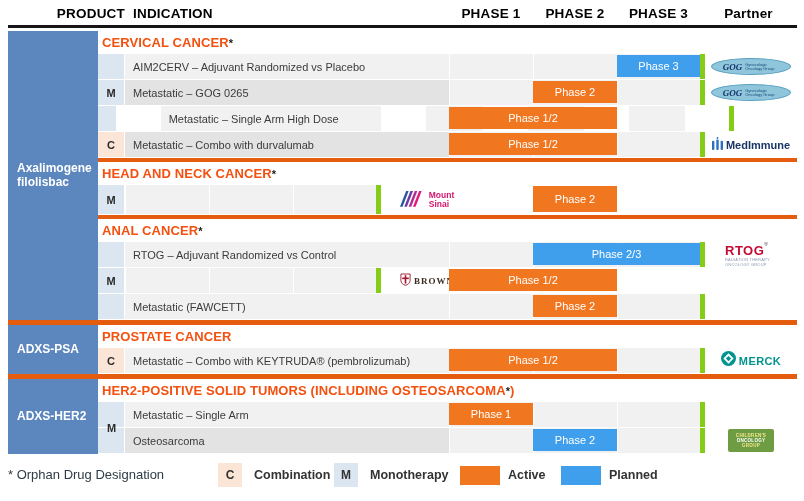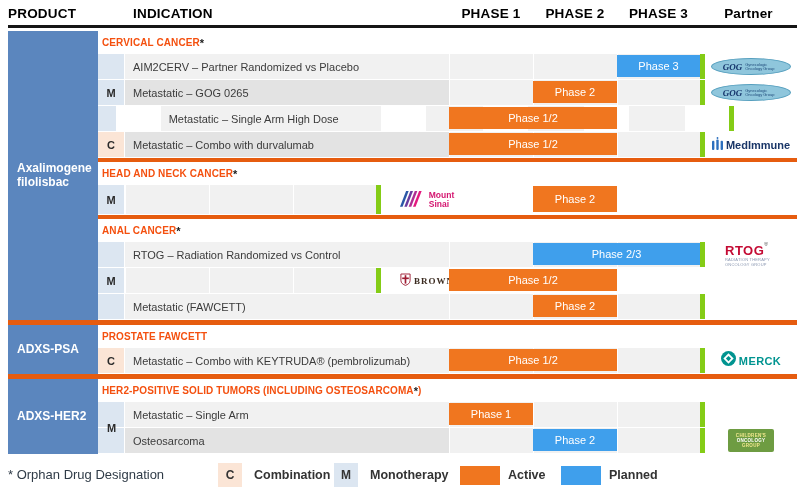--- a/index.html
+++ b/index.html
@@ -10,35 +10,35 @@
   *{margin:0;padding:0;box-sizing:border-box;}
   html,body{background:#fff;}
   body{width:804px;height:501px;position:relative;overflow:hidden;
        font-family:"Liberation Sans","DejaVu Sans",sans-serif;color:var(--ink);}
   .page{position:absolute;inset:0;background:#fff;}
 
   
   .head{position:absolute;left:8px;top:2px;width:789px;height:26px;
         display:flex;align-items:center;border-bottom:3px solid #151515;}
   .head span{font-weight:700;font-size:13.5px;color:#000;letter-spacing:.2px;}
-  .h-product{width:117px;text-align:left;}
+  .h-product{width:117px;text-align:right;}
   .h-indication{width:324px;text-align:left;padding-left:8px;}
   .h-p1,.h-p2{width:84px;text-align:center;}
   .h-p3{width:83px;text-align:center;}
   .h-partner{width:97px;text-align:center;}
 
   
   .table{position:absolute;left:8px;top:31px;width:789px;}
   .group{display:flex;width:789px;}
   .product-cell{width:90px;background:var(--product);display:flex;align-items:center;}
   .product-label{color:#fff;font-weight:700;font-size:12px;line-height:1.15;padding-left:9px;}
   .group-content{width:699px;display:flex;flex-direction:column;}
   .section{position:relative;}
   .section-header{height:23px;background:#fff;display:flex;align-items:center;padding-left:4px;}
-  .section-title{color:var(--section);font-weight:700;font-size:10px;letter-spacing:.1px;}
+  .section-title{color:var(--section);font-weight:700;font-size:13px;letter-spacing:.1px;}
   .section-star{color:#1a1a1a;font-weight:700;font-size:11px;}
   .trial-row{position:relative;display:flex;border-bottom:1px solid #fff;}
   .mc-cell{width:27px;background:var(--mono);border-right:1px solid #fff;
            display:flex;align-items:center;justify-content:center;}
   .mc-cell.mc-c{background:var(--combo);}
   .mc-letter{font-size:11px;font-weight:700;color:#2B2B2B;}
   .ind-cell{width:324px;display:flex;align-items:center;background:var(--rowlight);}
   .ind-cell.dark{background:var(--rowdark);}
   .ind-text{font-size:11px;color:var(--ink);padding-left:8px;white-space:nowrap;}
   .phase-cell{background:var(--rowlight);border-left:1px solid #fff;}
@@ -104,21 +104,21 @@
         </div>
         <div class="group-content">
           <div class="section">
             <div class="section-header">
               <span class="section-title">CERVICAL CANCER</span>
               <span class="section-star">*</span>
             </div>
             <div class="trial-row" style="height: 26px;">
               <div class="mc-cell"></div>
               <div class="ind-cell">
-                <span class="ind-text">AIM2CERV – Partner Randomized vs Placebo</span>
+                <span class="ind-text">AIM2CERV – Adjuvant Randomized vs Placebo</span>
               </div>
               <div class="phase-cell p1"></div>
               <div class="phase-cell p2"></div>
               <div class="phase-cell p3"></div>
               <div class="partner-cell">
                 <div class="logo">
                   <div class="gog-ellipse">
                     <span class="gog-abbr">GOG</span>
                     <span class="gog-tag">Gynecologic Oncology Group</span>
                   </div>
@@ -220,21 +220,21 @@
           </div>
           <div class="section-divider"></div>
           <div class="section">
             <div class="section-header">
               <span class="section-title">ANAL CANCER</span>
               <span class="section-star">*</span>
             </div>
             <div class="trial-row" style="height: 26px;">
               <div class="mc-cell"></div>
               <div class="ind-cell">
-                <span class="ind-text">RTOG – Radiation Randomized vs Control</span>
+                <span class="ind-text">RTOG – Adjuvant Randomized vs Control</span>
               </div>
               <div class="phase-cell p1"></div>
               <div class="phase-cell p2"></div>
               <div class="phase-cell p3"></div>
               <div class="partner-cell">
                 <div class="logo">
                   <div class="rtog">
                     <span><span class="rtog-abbr">RTOG</span><span class="rtog-reg">®</span></span>
                     <span class="rtog-tag">Radiation Therapy Oncology Group</span>
                   </div>
@@ -282,21 +282,21 @@
         </div>
       </div>
       <div class="product-divider"></div>
       <div class="group">
         <div class="product-cell">
           <span class="product-label">ADXS-PSA</span>
         </div>
         <div class="group-content">
           <div class="section">
             <div class="section-header">
-              <span class="section-title">PROSTATE FAWCETT</span>
+              <span class="section-title">PROSTATE CANCER</span>
             </div>
             <div class="trial-row" style="height: 26px;">
               <div class="mc-cell mc-c">
                 <span class="mc-letter">C</span>
               </div>
               <div class="ind-cell">
                 <span class="ind-text">Metastatic – Combo with KEYTRUDA® (pembrolizumab)</span>
               </div>
               <div class="phase-cell p1"></div>
               <div class="phase-cell p2"></div>

